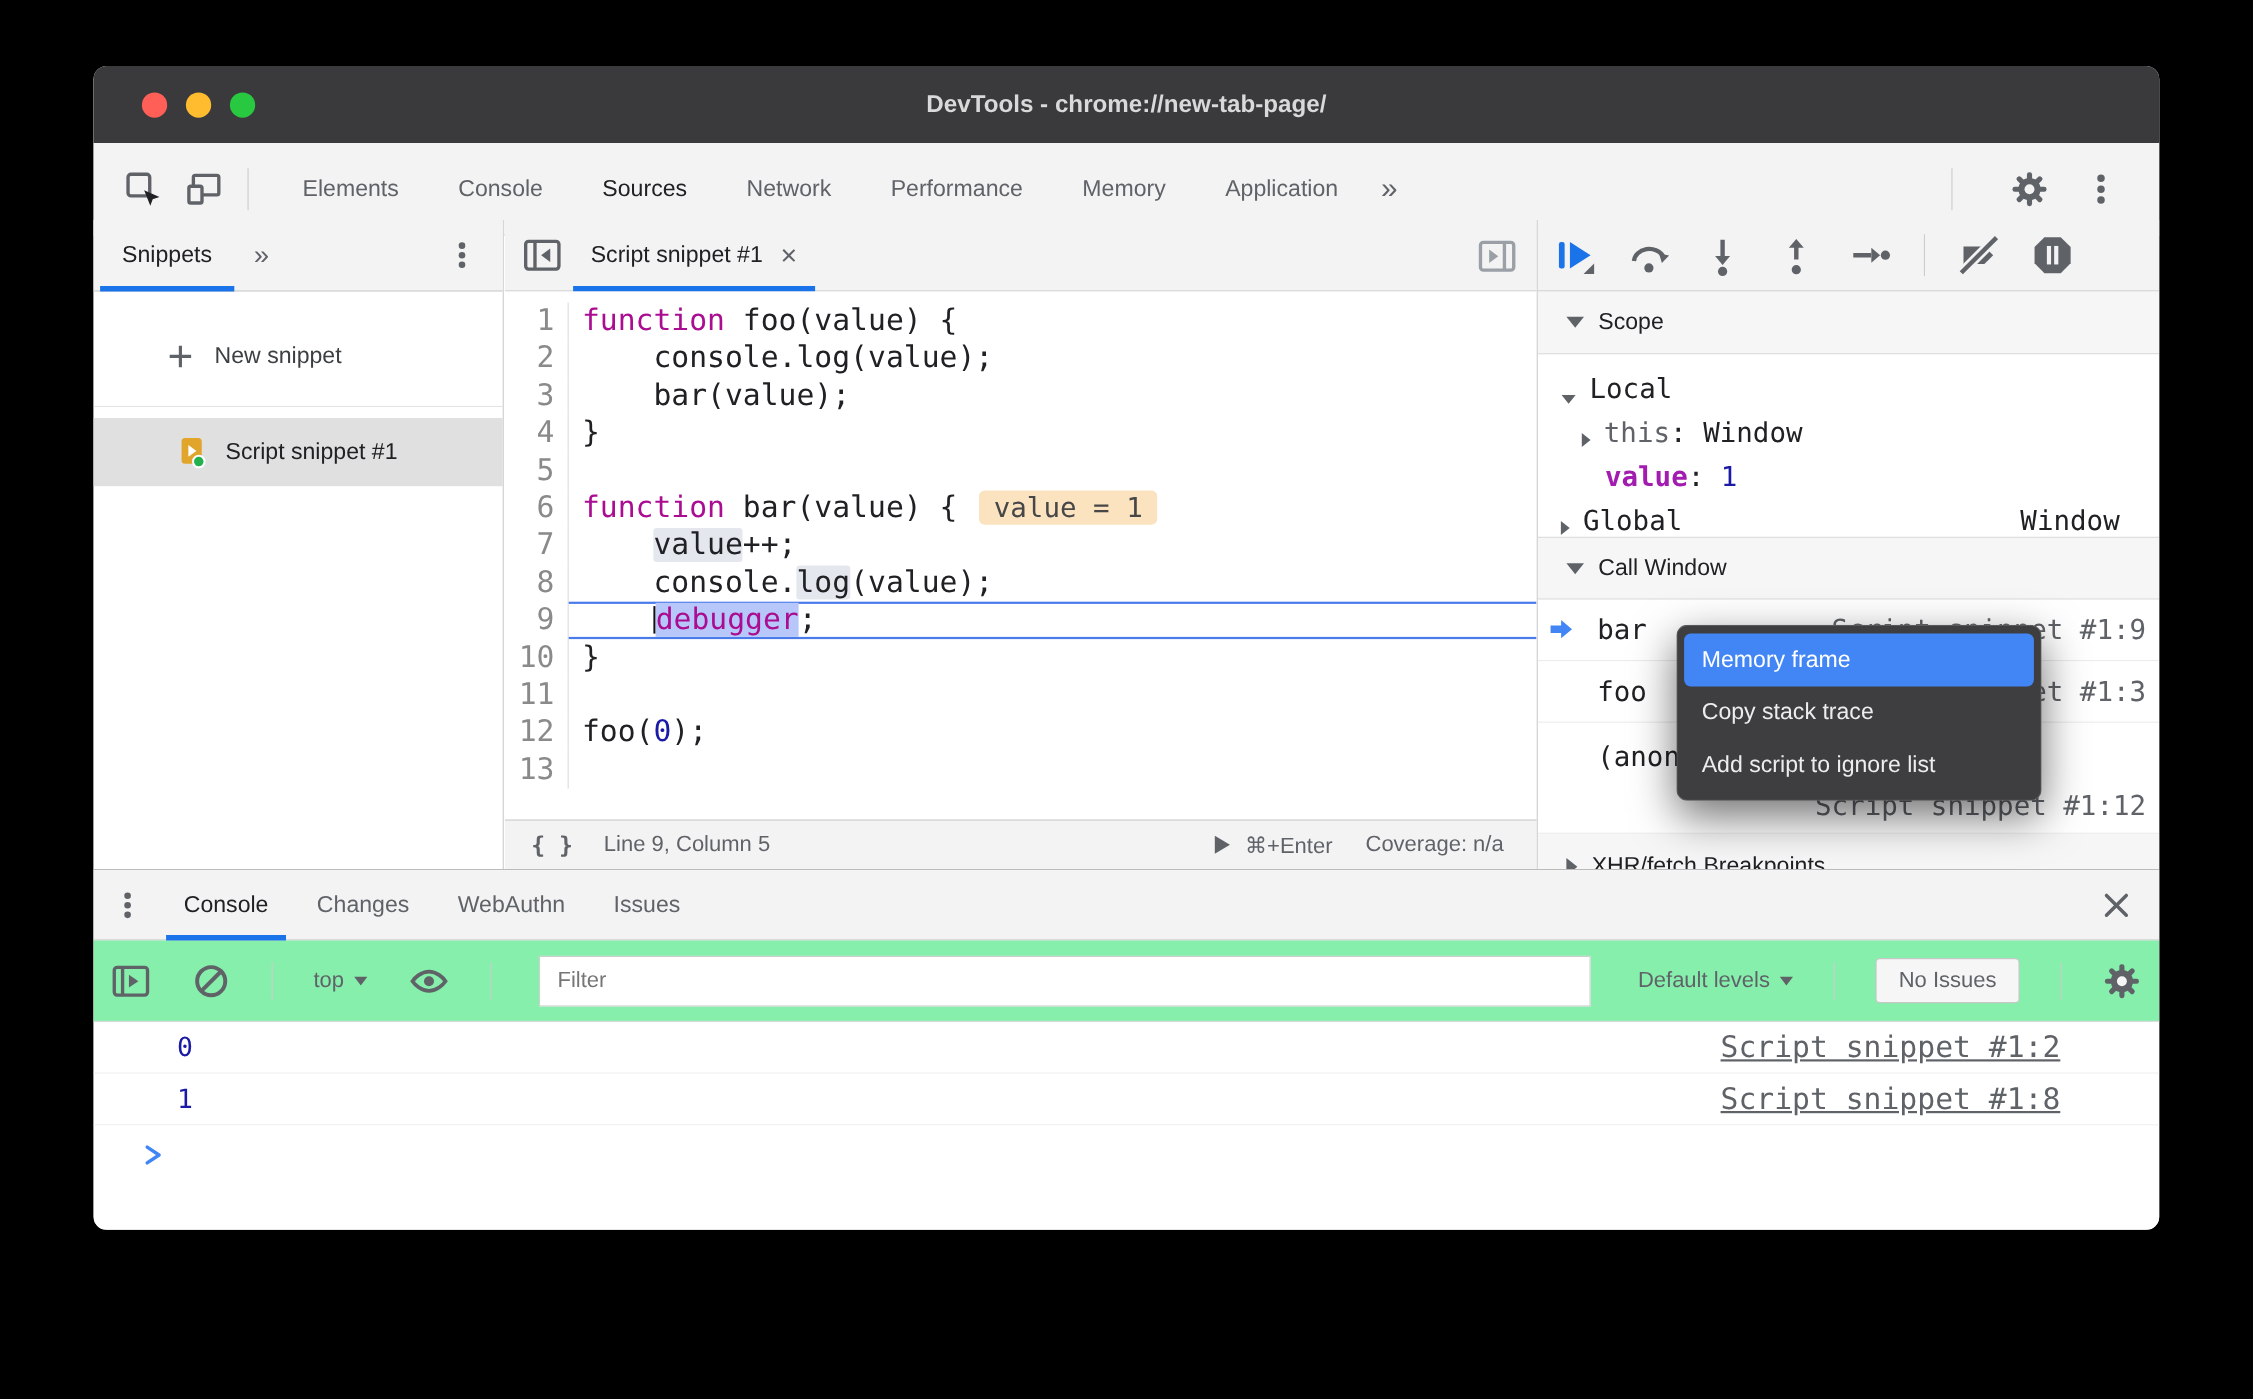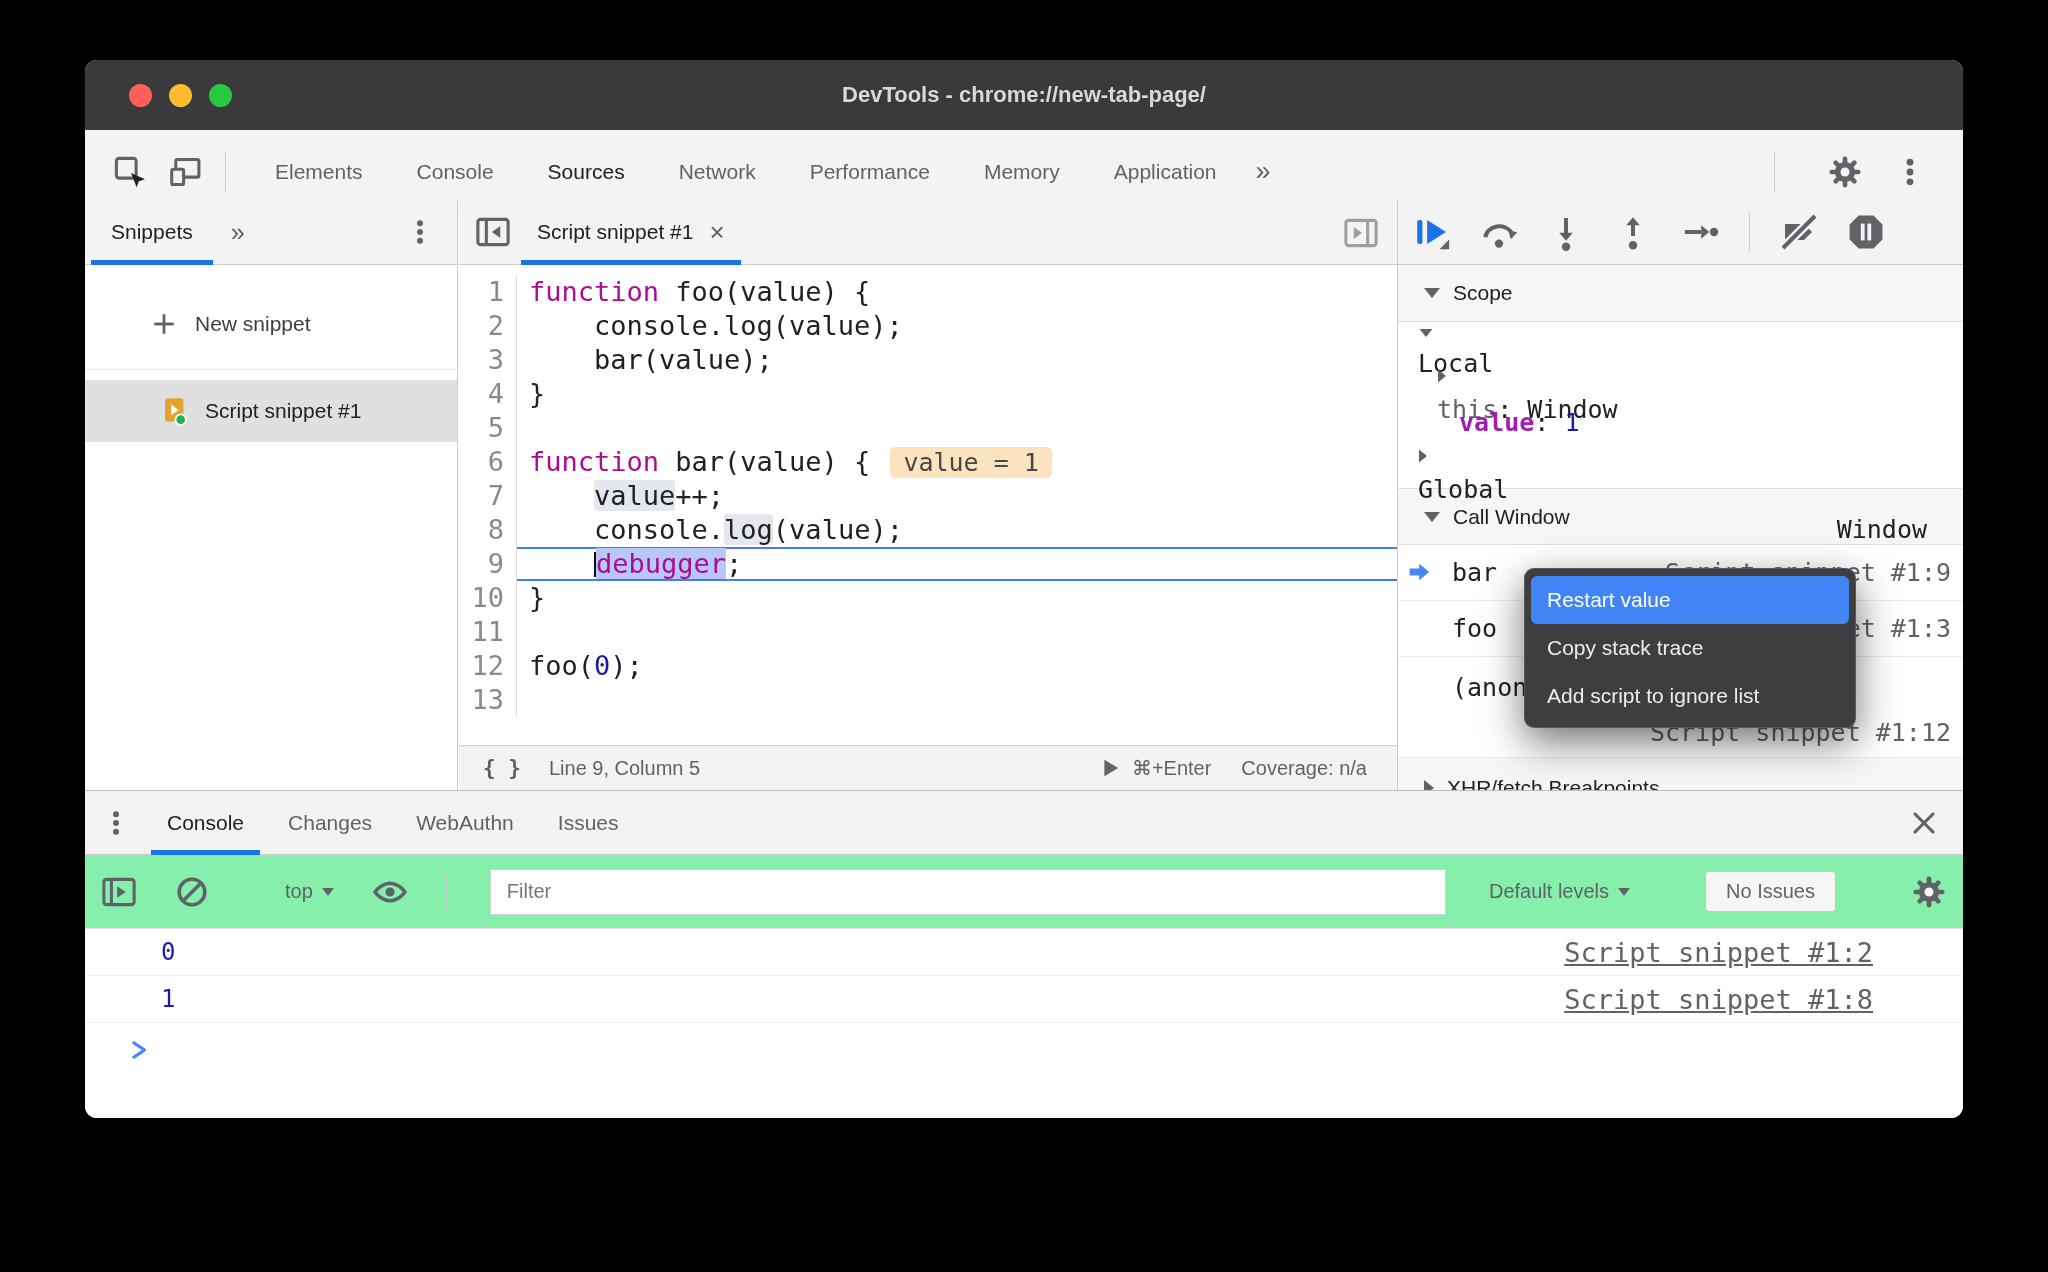--- a/index.html
+++ b/index.html
@@ -81,21 +81,21 @@
 
   .rightpanel{position:absolute;right:0;top:0;bottom:0;width:566px;background:#fff;border-left:1px solid #ccc;overflow:hidden;}
   .dbg-toolbar{height:65px;background:var(--toolbar-bg,#f3f3f4);border-bottom:1px solid var(--border,#ccc);
                display:flex;align-items:center;padding:0 14px;gap:27px;}
   .dbg-toolbar .vdiv{margin:0 2px;}
   .sect-h{height:57px;background:#f6f6f7;border-bottom:1px solid #ddd;display:flex;align-items:center;
           padding-left:26px;gap:13px;font-size:21px;color:var(--text,#202124);cursor:pointer;}
   .tw-d{width:0;height:0;border-left:8px solid transparent;border-right:8px solid transparent;border-top:10px solid #5f6368;}
   .tw-r{width:0;height:0;border-top:8px solid transparent;border-bottom:8px solid transparent;border-left:10px solid #5f6368;}
   .scope-rows{padding-top:6px;font-family:"DejaVu Sans Mono",monospace;font-size:25px;color:var(--text,#202124);}
-  .sc-row{height:40px;display:flex;align-items:flex-start;gap:11px;cursor:pointer;flex-direction:column;}
+  .sc-row{height:40px;display:flex;align-items:flex-end;gap:11px;cursor:pointer;}
   .sc-row .tw-d,.sc-row .tw-r{transform:scale(.8);}
   .pl1{padding-left:20px;} .pl2{padding-left:39px;} .pl2b{padding-left:61px;}
   .sc-name-muted{color:var(--muted,#5f6368);}
   .sc-name-var{color:#a21caf;font-weight:bold;}
   .sc-val-num{color:var(--number,#1a1aa6);}
   .sc-right{margin-left:auto;margin-right:36px;}
   .cs-h{border-top:1px solid #ddd;}
   .frames{font-family:"DejaVu Sans Mono",monospace;font-size:25px;}
   .frame{position:relative;min-height:56px;display:flex;align-items:center;border-bottom:1px solid #ececec;
          padding-left:54px;padding-right:12px;cursor:pointer;}
@@ -545,19 +545,19 @@
         </div>
 
       <div class="prompt">
         <svg width="24" height="24" viewBox="0 0 20 20" fill="none" stroke="#4285f4" stroke-width="2.6" stroke-linecap="round" stroke-linejoin="round">
             <polyline points="4,4 13,10 4,16"></polyline>
           </svg>
       </div>
     </div>
 
     <div class="ctx" id="ctx-menu">
-        <div class="mi sel">Restart value</div>
+        <div class="mi sel">Memory frame</div>
         <div class="mi">Copy stack trace</div>
         <div class="mi">Add script to ignore list</div>
       </div>
 
   </div>
 </div>
 
 </body></html>

